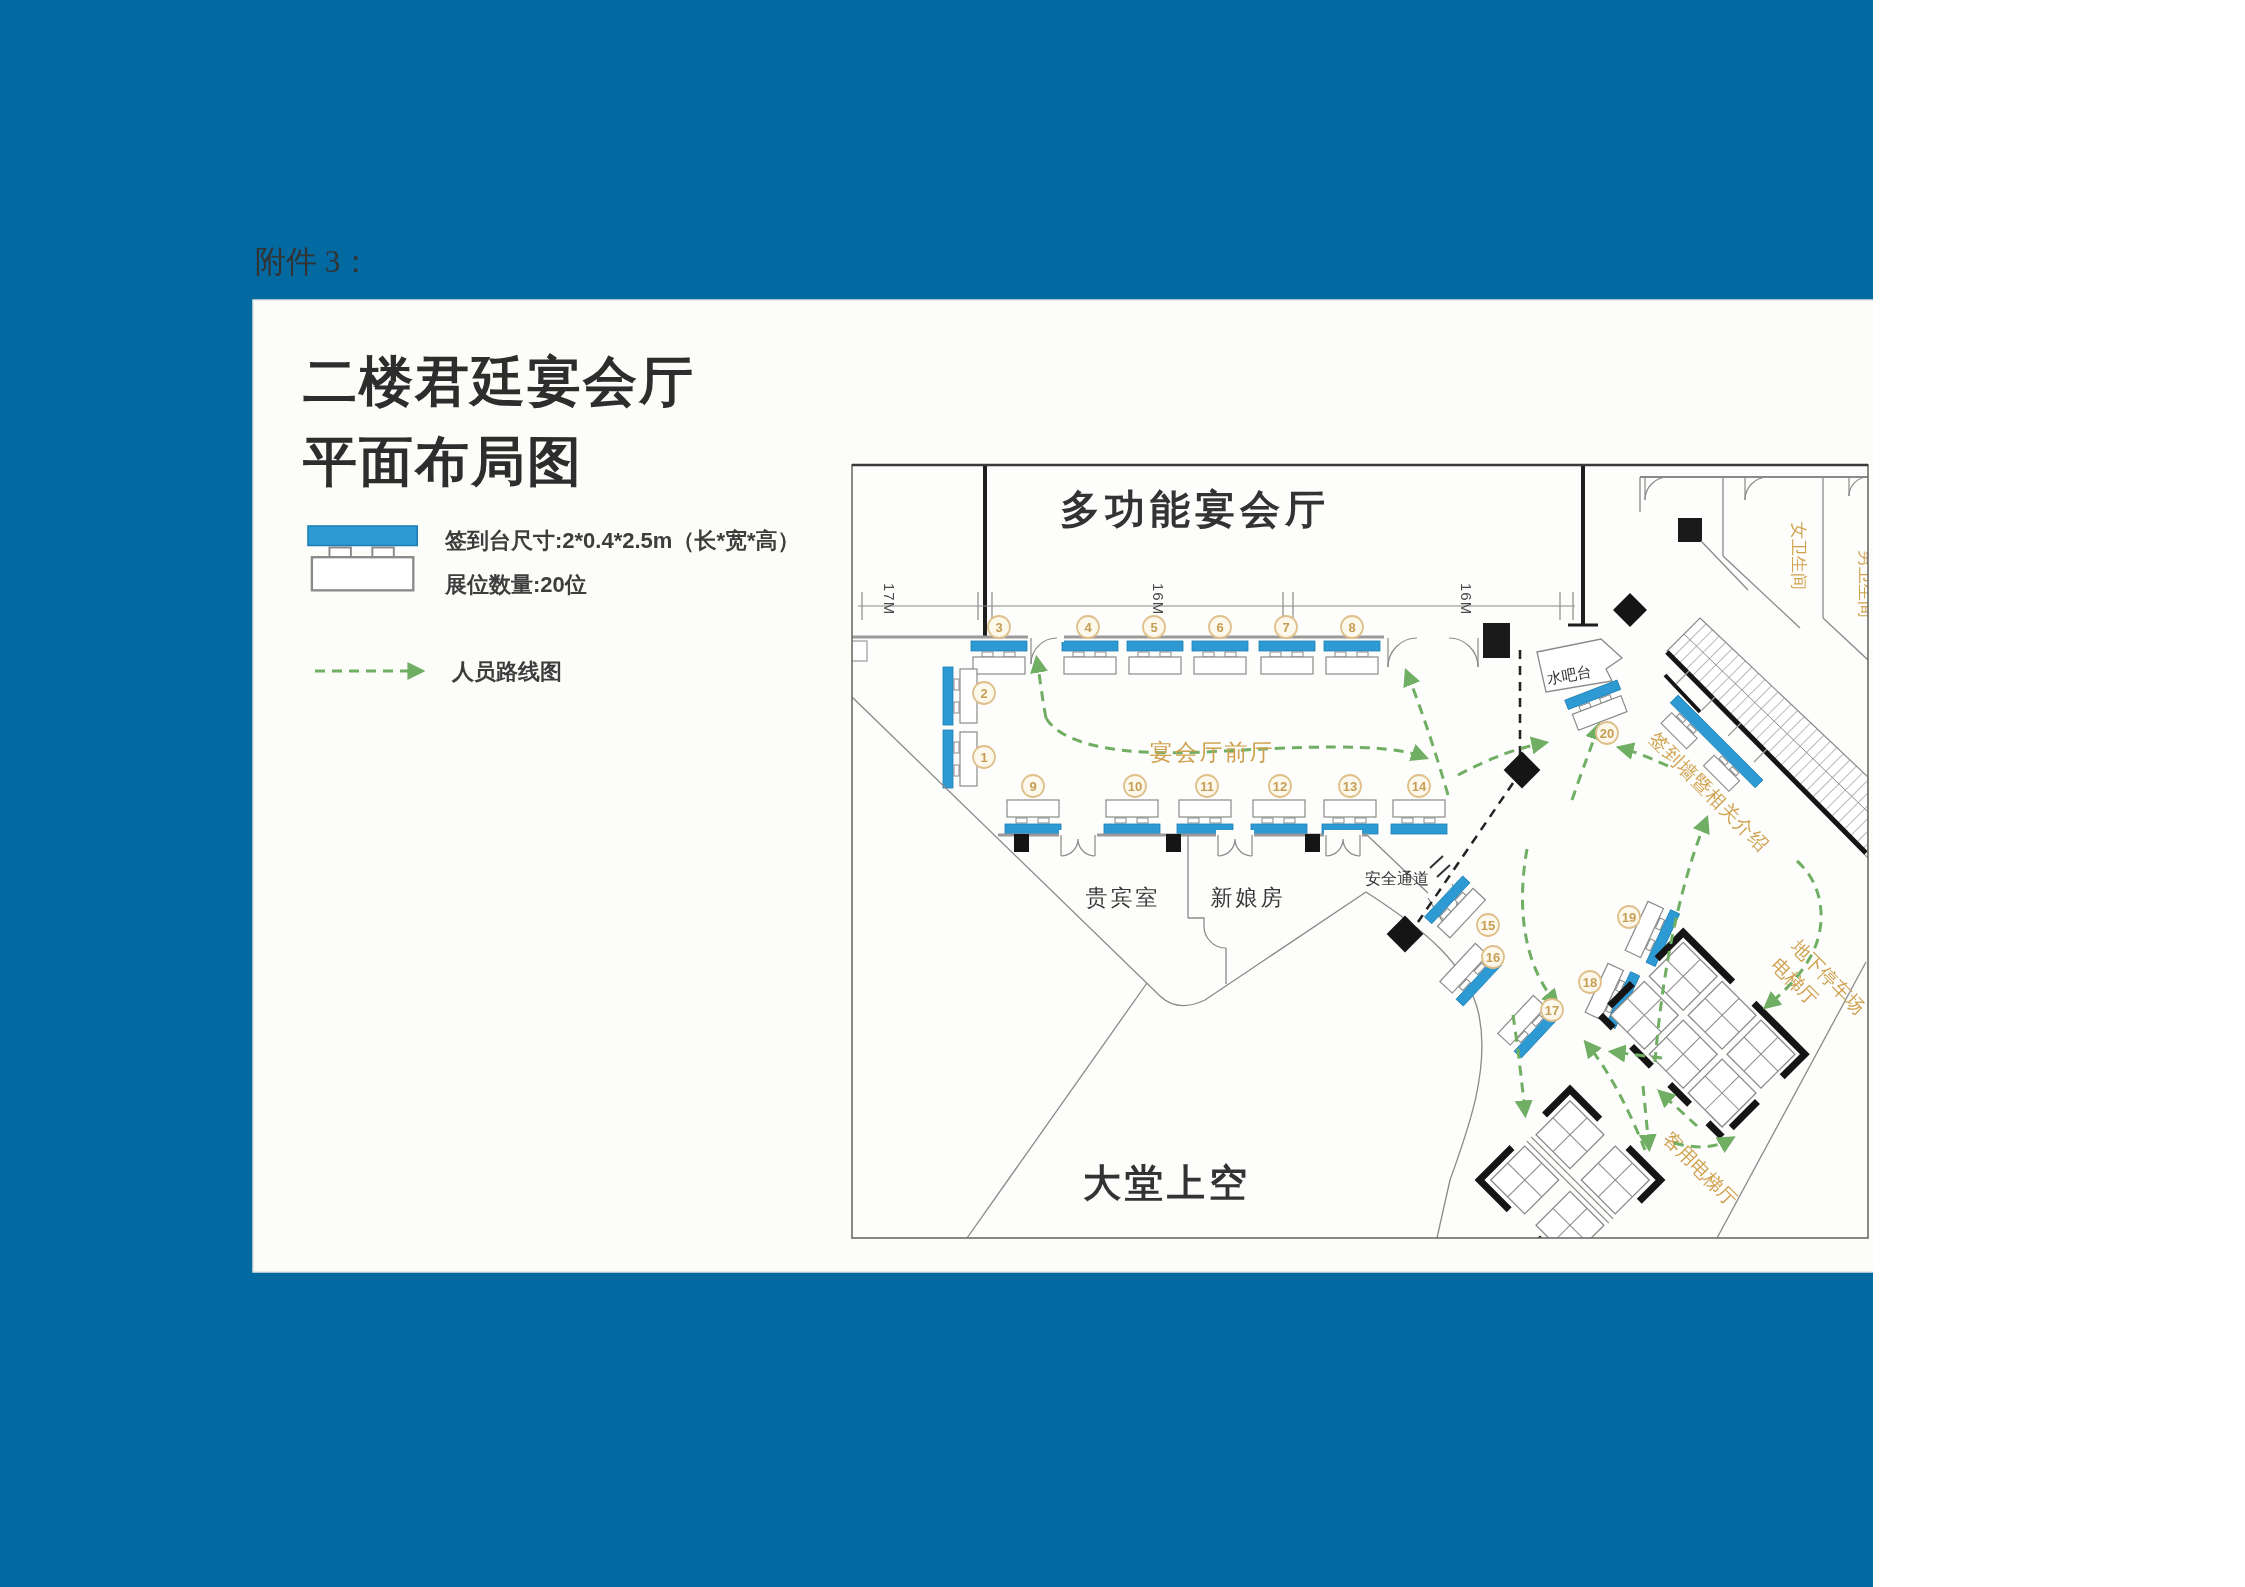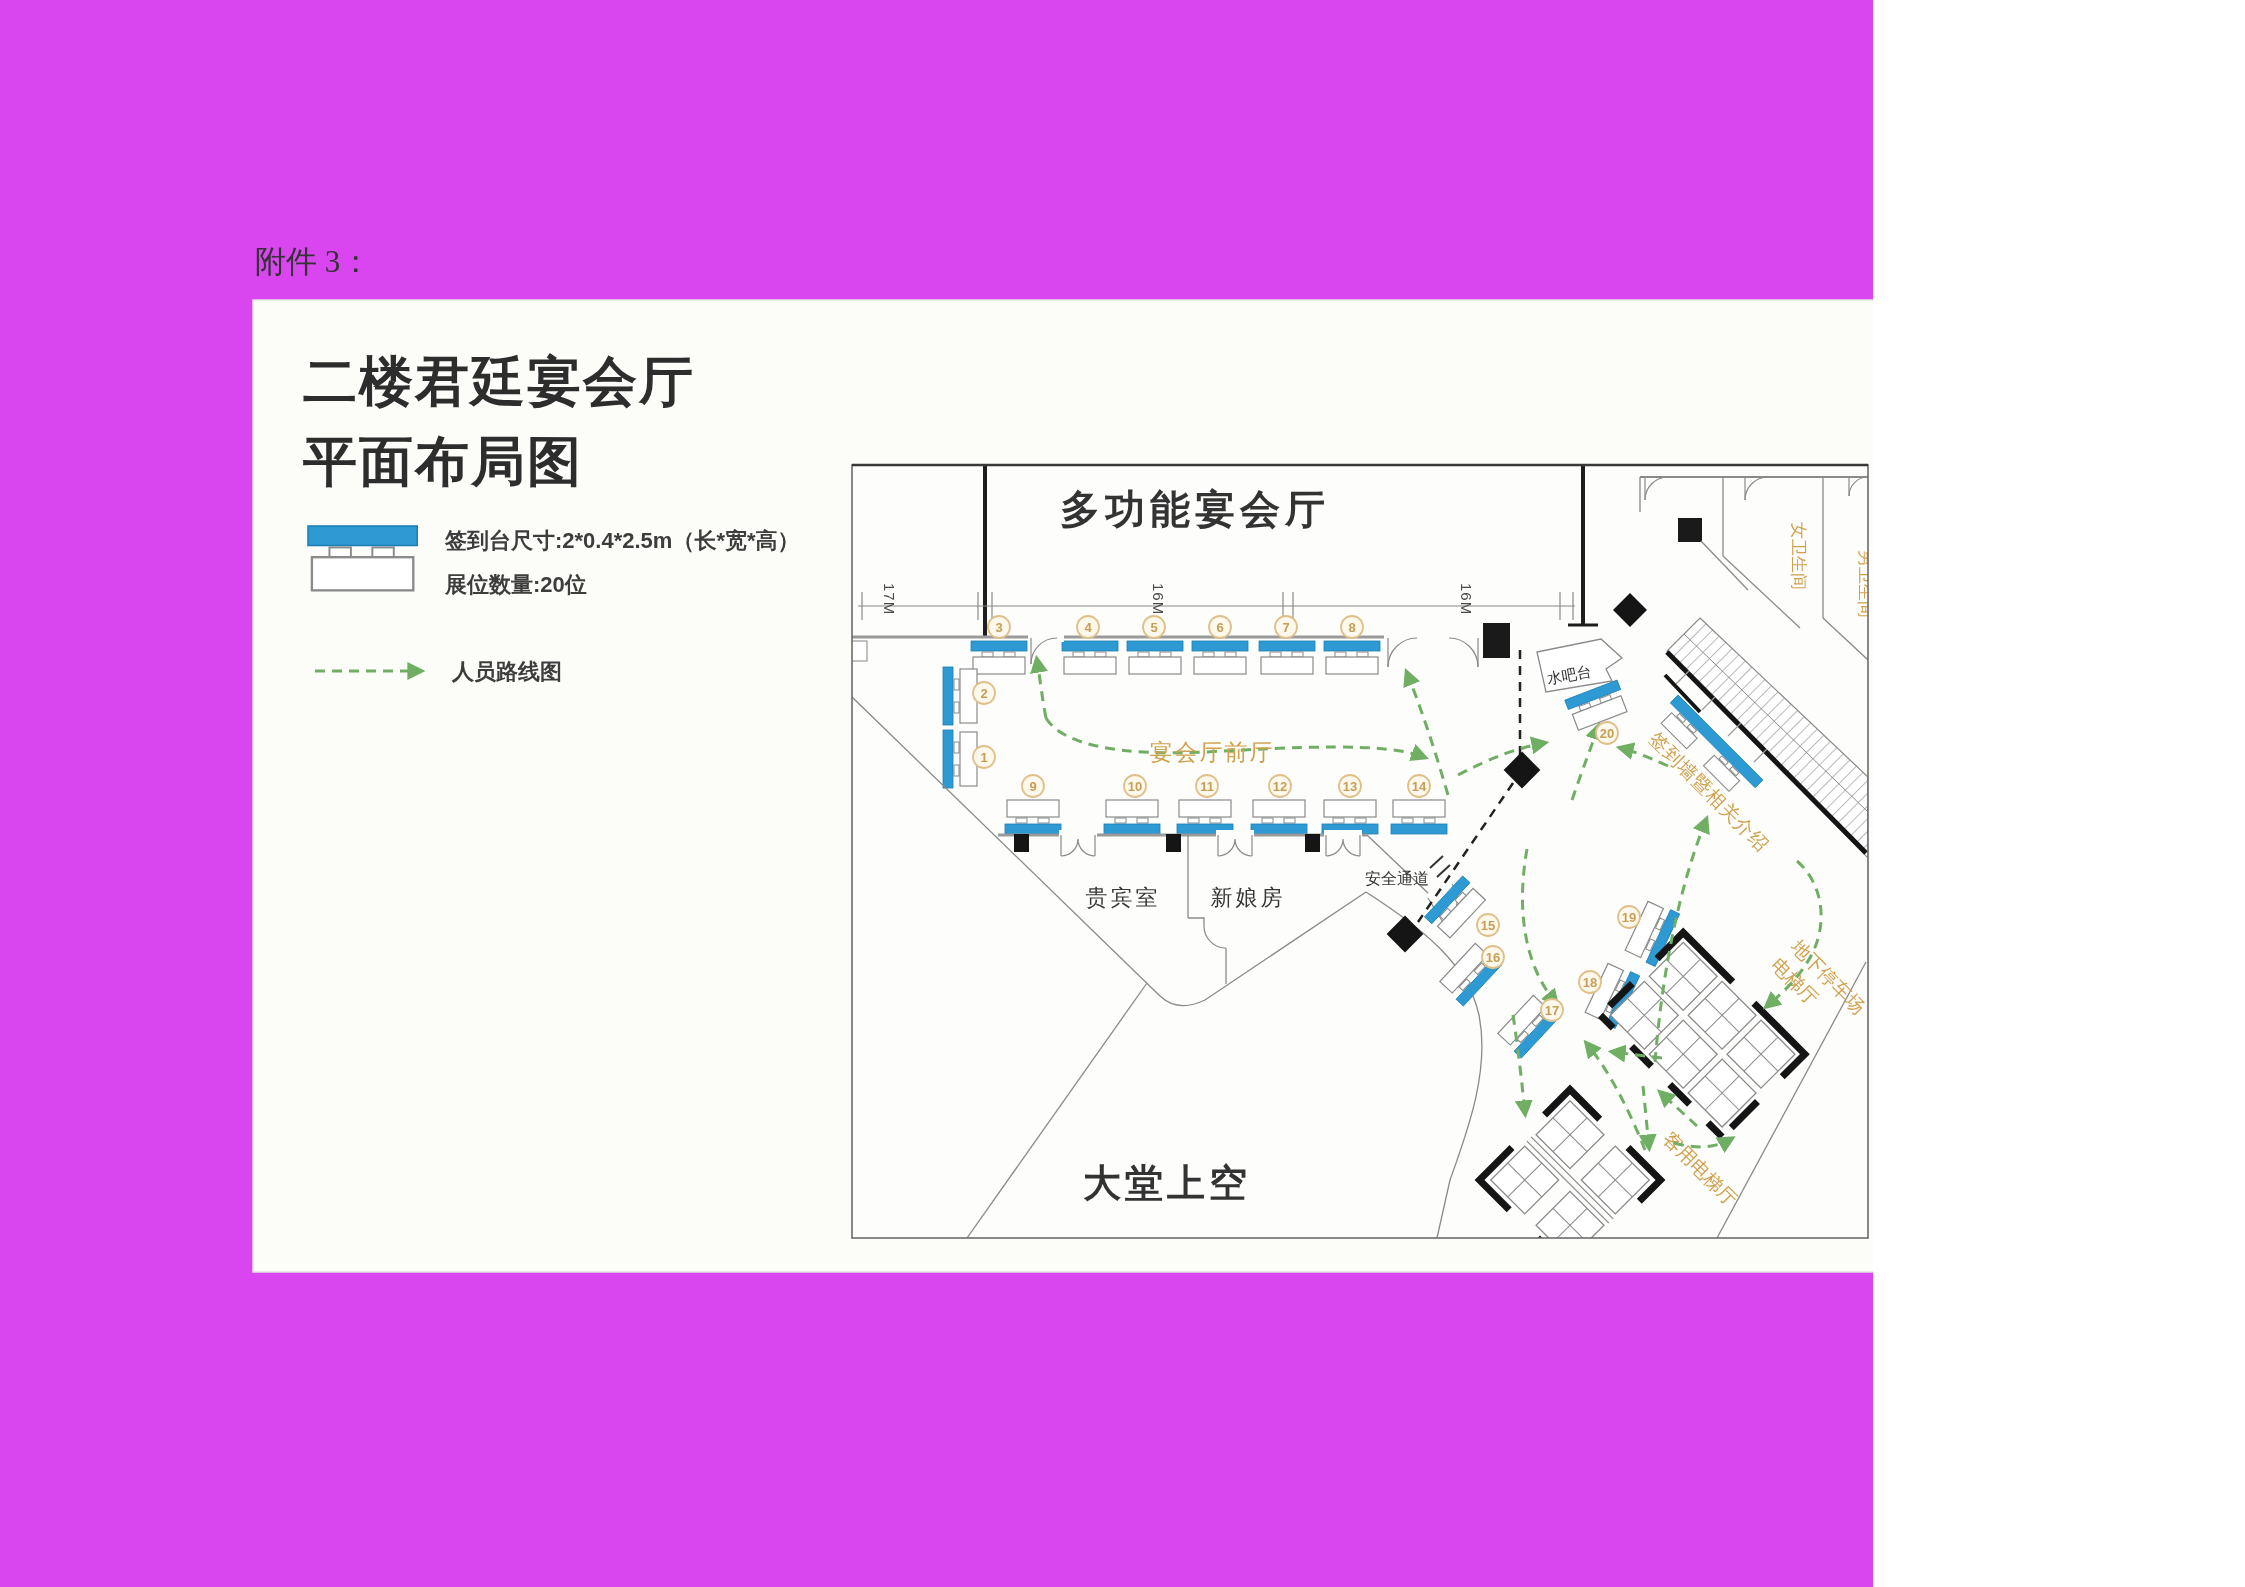--- a/index.html
+++ b/index.html
@@ -1,16 +1,16 @@
 <!DOCTYPE html>
 <html><head>
 <meta charset="utf-8">
 <style>
   html,body{margin:0;padding:0;background:#ffffff;}
-  #stage{position:relative;width:1873px;height:1587px;background:#d946ef;overflow:hidden;}
+  #stage{position:relative;width:1873px;height:1587px;background:#0369a1;overflow:hidden;}
   svg{position:absolute;left:0;top:0;}
   text{font-family:"Liberation Sans","DejaVu Sans",sans-serif;fill:#333333;}
   .serif{font-family:"Liberation Serif","DejaVu Serif",serif;}
   .ttl{font-size:54px;font-weight:700;fill:#2d2d2d;letter-spacing:2px;}
   .leg{font-size:22px;font-weight:600;fill:#3d3d3d;}
   .roomlbl{font-size:22px;fill:#363636;letter-spacing:3px;}
   .tan{fill:#cfa14e;}
   .dim{font-size:15px;fill:#4a4a4a;letter-spacing:1px;}
   .circnum{font-size:13px;font-weight:700;fill:#c79e55;}
   .wall{stroke:#8a8a8a;stroke-width:1.3;fill:none;}

